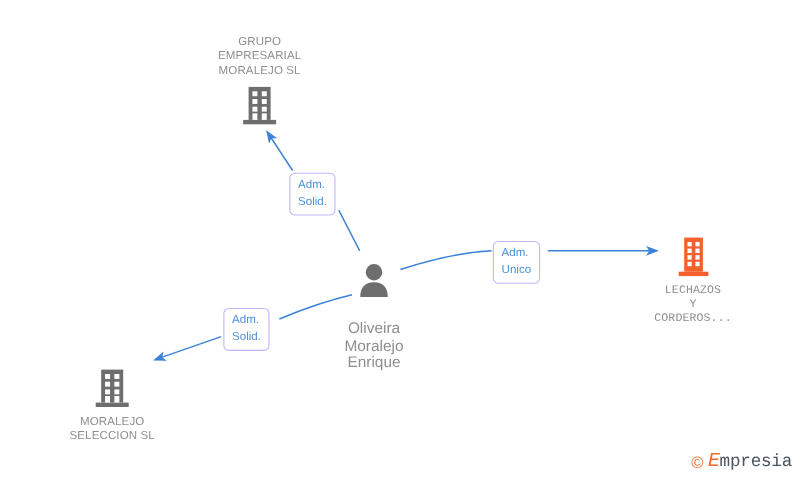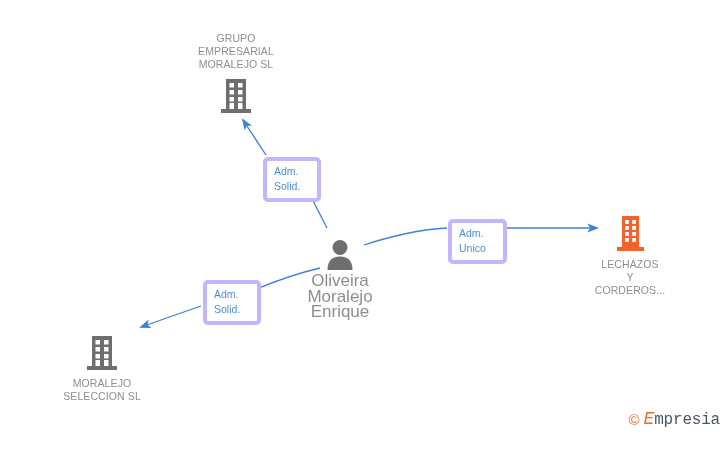--- a/index.html
+++ b/index.html
@@ -30,42 +30,42 @@
   }
   .node-label {
     font-size: 10.5px;
     line-height: 13px;
     color: #8e8e8e;
     letter-spacing: 0.1px;
     white-space: pre-line;
     margin-top: 2px;
   }
   .person-label {
-    font-size: 17px;
+    font-size: 14px;
     line-height: 15.5px;
     color: #8e8e8e;
     white-space: pre-line;
-    margin-top: 1px;
+    margin-top: 19px;
   }
   .icon-wrap {
     display: block;
     line-height: 0;
   }
 
   
   .edge-label {
     position: absolute;
     box-sizing: border-box;
-    border: 4px solid #c4b5fd;
+    border: 1px solid #c4b5fd;
     border-radius: 5px;
     background: #ffffff;
     color: #4a90d9;
     font-size: 10.5px;
     line-height: 15px;
-    padding: 3px 17px 4px 7px;
+    padding: 3px 7px 4px 7px;
     white-space: pre-line;
     text-align: left;
     z-index: 5;
   }
 
   
   #watermark {
     position: absolute;
     right: 8px;
     bottom: 6px;
@@ -142,21 +142,21 @@
       <svg width="34" height="34" viewBox="0 0 34 34" xmlns="http://www.w3.org/2000/svg">
         <circle cx="17" cy="9.5" r="7.5" fill="#6e6e6e"></circle>
         <path d="M17,18.5 C8.5,18.5 4.5,23.5 4.5,32 L29.5,32 C29.5,23.5 25.5,18.5 17,18.5 Z" fill="#6e6e6e"></path>
       </svg>
     </span>
     <div class="person-label">Oliveira
 Moralejo
 Enrique</div>
   </div>
 
-  <div class="node" style="left:565px; top:215px; width:130px;">
+  <div class="node" style="left:565px; top:215px; width:130px;font-family:Liberation Mono, monospace;">
     <span class="icon-wrap">
       <svg width="32" height="38" viewBox="0 0 32 38" xmlns="http://www.w3.org/2000/svg">
         <rect x="8" y="1" width="17" height="31" fill="#f4612c"></rect>
         <rect x="3" y="32" width="27" height="4" fill="#f4612c"></rect>
         <rect x="11" y="5" width="3.8" height="4" fill="#ffffff"></rect>
         <rect x="18.2" y="5" width="3.8" height="4" fill="#ffffff"></rect>
         <rect x="11" y="11" width="3.8" height="4" fill="#ffffff"></rect>
         <rect x="18.2" y="11" width="3.8" height="4" fill="#ffffff"></rect>
         <rect x="11" y="17" width="3.8" height="4" fill="#ffffff"></rect>
         <rect x="18.2" y="17" width="3.8" height="4" fill="#ffffff"></rect>

